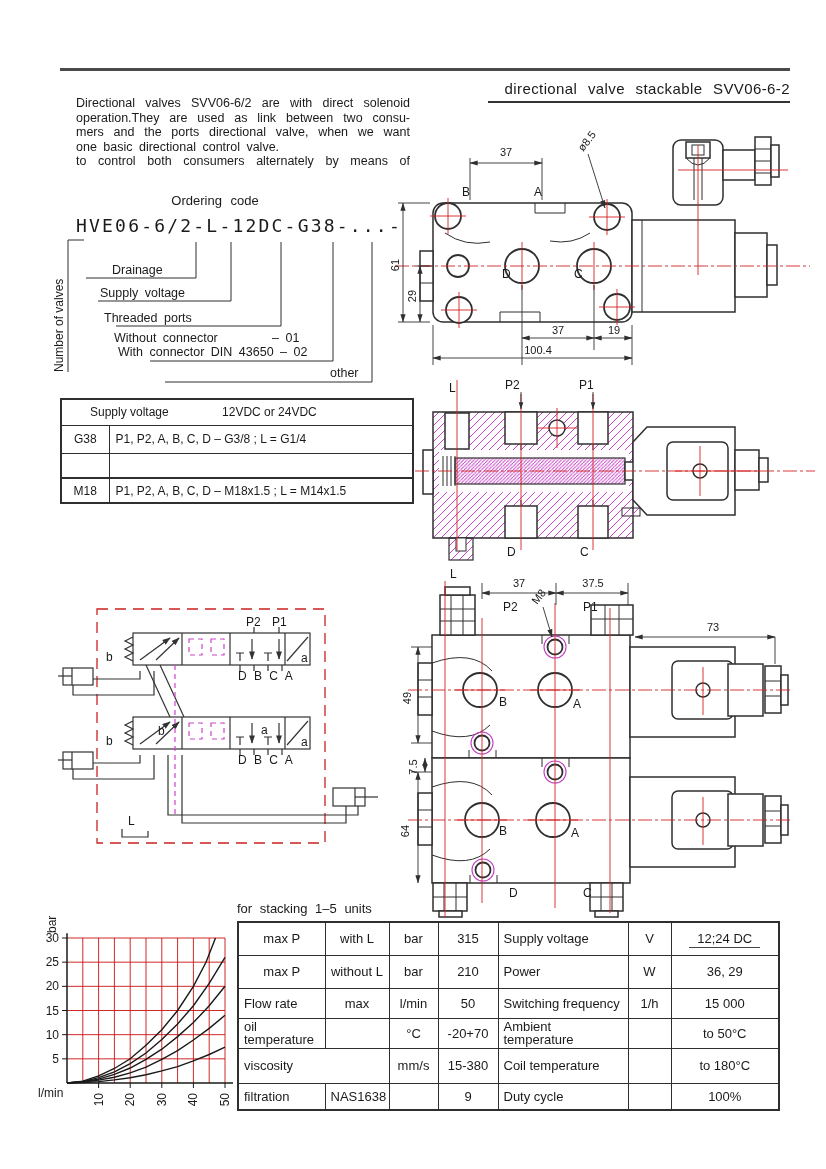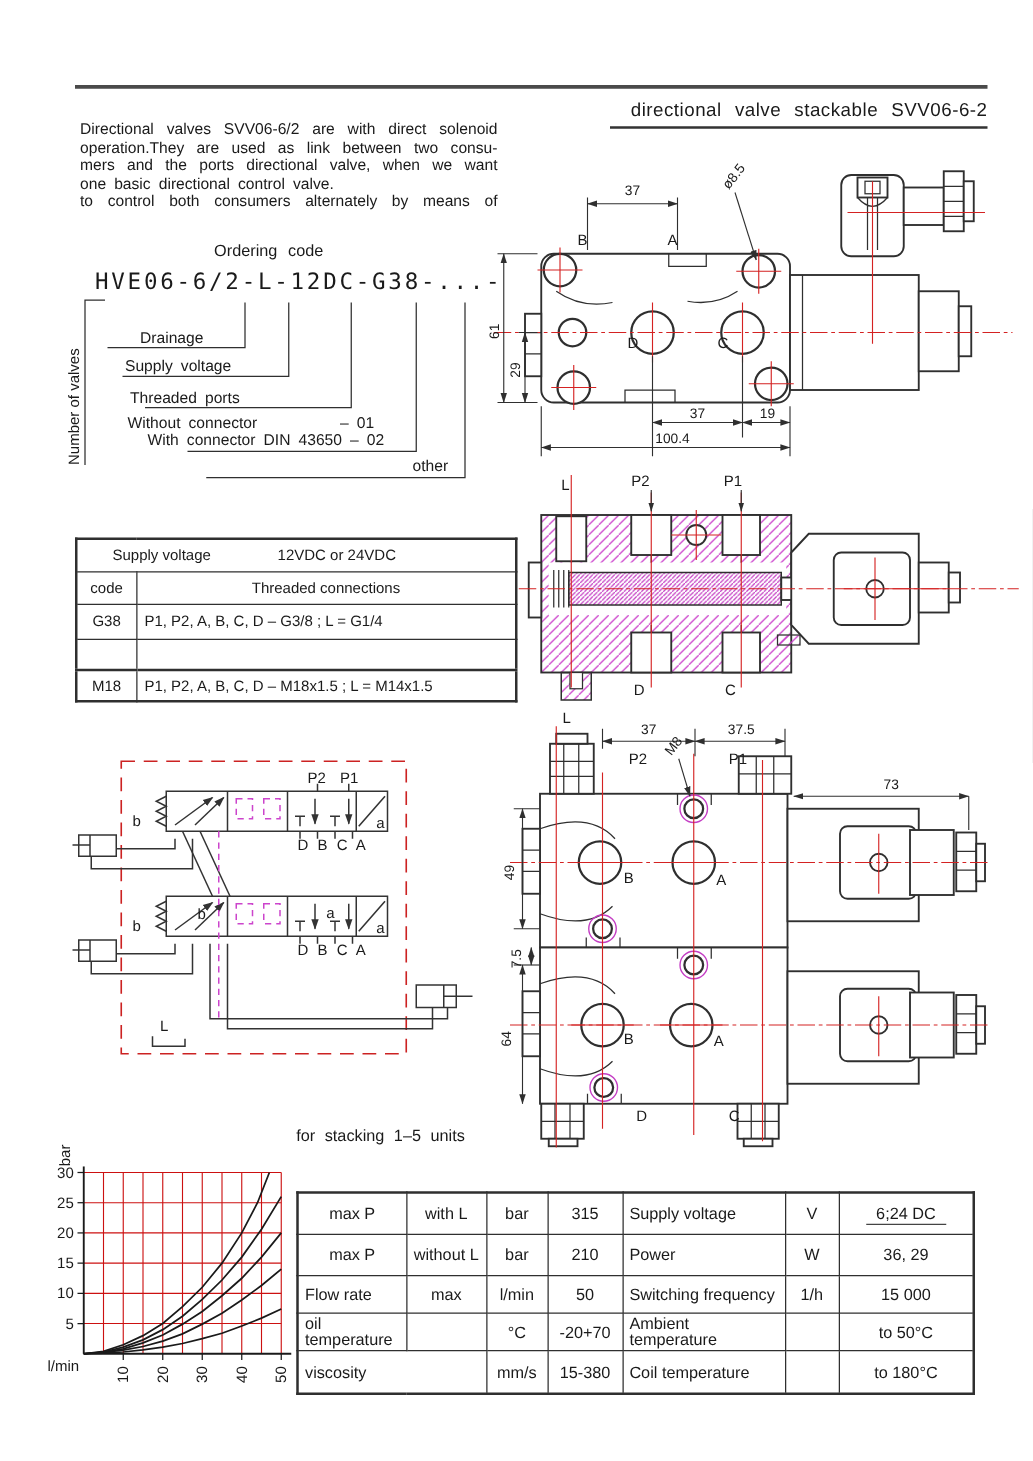--- a/index.html
+++ b/index.html
@@ -9,21 +9,21 @@
   .rule{background:#4a4a4a;}
   #doc-title{font-size:15px;letter-spacing:.4px;word-spacing:6px;white-space:nowrap;}
   #intro{font-size:12.5px;line-height:14.5px;word-spacing:3px;width:334px;}
   #intro .jline{text-align:justify;text-align-last:justify;}
   #intro .jline.last{text-align-last:left;}
   #ordering-heading{font-size:13px;word-spacing:5px;}
   #ordering-code{font-family:"DejaVu Sans Mono","Liberation Mono",monospace;
                  font-size:18px;letter-spacing:2.2px;white-space:nowrap;}
   .vtext{position:absolute;transform:rotate(-90deg);transform-origin:0 0;font-size:12px;white-space:nowrap;}
   .olabel{position:absolute;font-size:12.5px;word-spacing:3px;white-space:nowrap;}
-  table{border-collapse:collapse;table-layout:fixed;margin-top:32px;}
+  table{border-collapse:collapse;table-layout:fixed;}
   #voltage-table{border:2px solid #2f2f2f;font-size:12px;}
   #voltage-table td{border:1px solid #2f2f2f;padding:0 6px;overflow:hidden;white-space:nowrap;}
   #voltage-table .thick-top td{border-top:2px solid #2f2f2f;}
   #voltage-table .code-cell{text-align:center;padding:0 2px;}
   #spec-table{border:2px solid #2f2f2f;font-size:13px;}
   #spec-table td{border:1px solid #2f2f2f;padding:1px 5px;overflow:hidden;line-height:13px;}
   .ctr{text-align:center;}
   .u-underline{border-bottom:1px solid #444;padding:0 8px 1px 8px;}
   #stacking-note{font-size:13px;word-spacing:4px;}
   svg{position:absolute;overflow:visible;}
@@ -43,21 +43,21 @@
 </style>
 </head>
 <body>
 
 <div id="page">
 
   <div class="abs rule" style="left:60px;top:68px;width:730px;height:3px;"></div>
   <div id="doc-title" class="abs" style="left:420px;top:80px;width:370px;text-align:right;">directional  valve  stackable SVV06-6-2</div>
   <div class="abs" style="left:488px;top:101px;width:302px;height:1.5px;background:#333;"></div>
 
-  <div id="intro" class="abs" style="left:64px;top:96px;">
+  <div id="intro" class="abs" style="left:76px;top:96px;">
     <div class="jline">Directional valves SVV06-6/2 are with direct solenoid</div>
     <div class="jline">operation.They are used as link between two consu-</div>
     <div class="jline">mers and the ports directional valve, when we want</div>
     <div class="jline last">one basic directional control valve.</div>
     <div class="jline">to control both consumers alternately by means of</div>
   </div>
 
   <div id="ordering-heading" class="abs" style="left:115px;top:193px;width:200px;text-align:center;">Ordering code</div>
   <div id="ordering-code" class="abs" style="left:76px;top:215px;">HVE06-6/2-L-12DC-G38-...-</div>
   <div class="vtext" style="left:52px;top:372px;">Number of valves</div>
@@ -68,40 +68,36 @@
       <path d="M156,56 L156,92 L46,92"></path>
       <path d="M191,56 L191,115 L58,115"></path>
       <path d="M241,56 L241,140 L76,140"></path>
       <path d="M293,56 L293,175 L110,175"></path>
       <path d="M332,56 L332,196 L125,196"></path>
     </g>
   </svg>
   <div class="olabel" style="left:112px;top:263px;">Drainage</div>
   <div class="olabel" style="left:100px;top:286px;">Supply voltage</div>
   <div class="olabel" style="left:104px;top:311px;">Threaded ports</div>
-  <div class="olabel" style="left:102px;top:331px;">Without connector</div>
+  <div class="olabel" style="left:114px;top:331px;">Without connector</div>
   <div class="olabel" style="left:272px;top:331px;">– 01</div>
   <div class="olabel" style="left:118px;top:345px;">With connector DIN 43650 – 02</div>
   <div class="olabel" style="left:330px;top:366px;">other</div>
 
   <table id="voltage-table" class="abs" style="left:60px;top:398px;width:352px;">
     <colgroup>
         <col style="width:48px">
         <col style="width:304px">
       </colgroup>
     <tbody>
         <tr style="height:26px">
       <td colspan="2">
         <span style="padding-left:22px;">Supply voltage</span>
         <span style="padding-left:50px;">12VDC or 24VDC</span>
       </td>
-    </tr>
-    <tr style="height:26px">
-      <td class="code-cell">code</td>
-      <td class="ctr">Threaded connections</td>
     </tr>
     <tr style="height:28px">
       <td class="code-cell">G38</td>
       <td>P1, P2, A, B, C, D – G3/8 ; L = G1/4</td>
     </tr>
     <tr style="height:25px">
       <td class="code-cell"></td>
       <td></td>
     </tr>
     <tr style="height:25px" class="thick-top">
@@ -464,21 +460,21 @@
         <col style="width:108px">
     </colgroup>
     <tbody>
         <tr style="height:33px">
       <td class="ctr">max P</td>
       <td class="ctr">with L</td>
       <td class="ctr">bar</td>
       <td class="ctr">315</td>
       <td>Supply voltage</td>
       <td class="ctr">V</td>
-      <td class="ctr"><span class="u-underline">6;24 DC</span></td>
+      <td class="ctr"><span class="u-underline">12;24 DC</span></td>
     </tr>
     <tr style="height:33px">
       <td class="ctr">max P</td>
       <td class="ctr">without L</td>
       <td class="ctr">bar</td>
       <td class="ctr">210</td>
       <td>Power</td>
       <td class="ctr">W</td>
       <td class="ctr">36, 29</td>
     </tr>
@@ -501,16 +497,25 @@
       <td class="ctr">to 50°C</td>
     </tr>
     <tr style="height:35px">
       <td colspan="2">viscosity</td>
       <td class="ctr">mm/s</td>
       <td class="ctr">15-380</td>
       <td>Coil temperature</td>
       <td></td>
       <td class="ctr">to 180°C</td>
     </tr>
+    <tr style="height:27px">
+      <td>filtration</td>
+      <td>NAS1638</td>
+      <td class="ctr"></td>
+      <td class="ctr">9</td>
+      <td>Duty cycle</td>
+      <td></td>
+      <td class="ctr">100%</td>
+    </tr>
   </tbody>
     </table>
 
 </div>
 
 </body></html>

